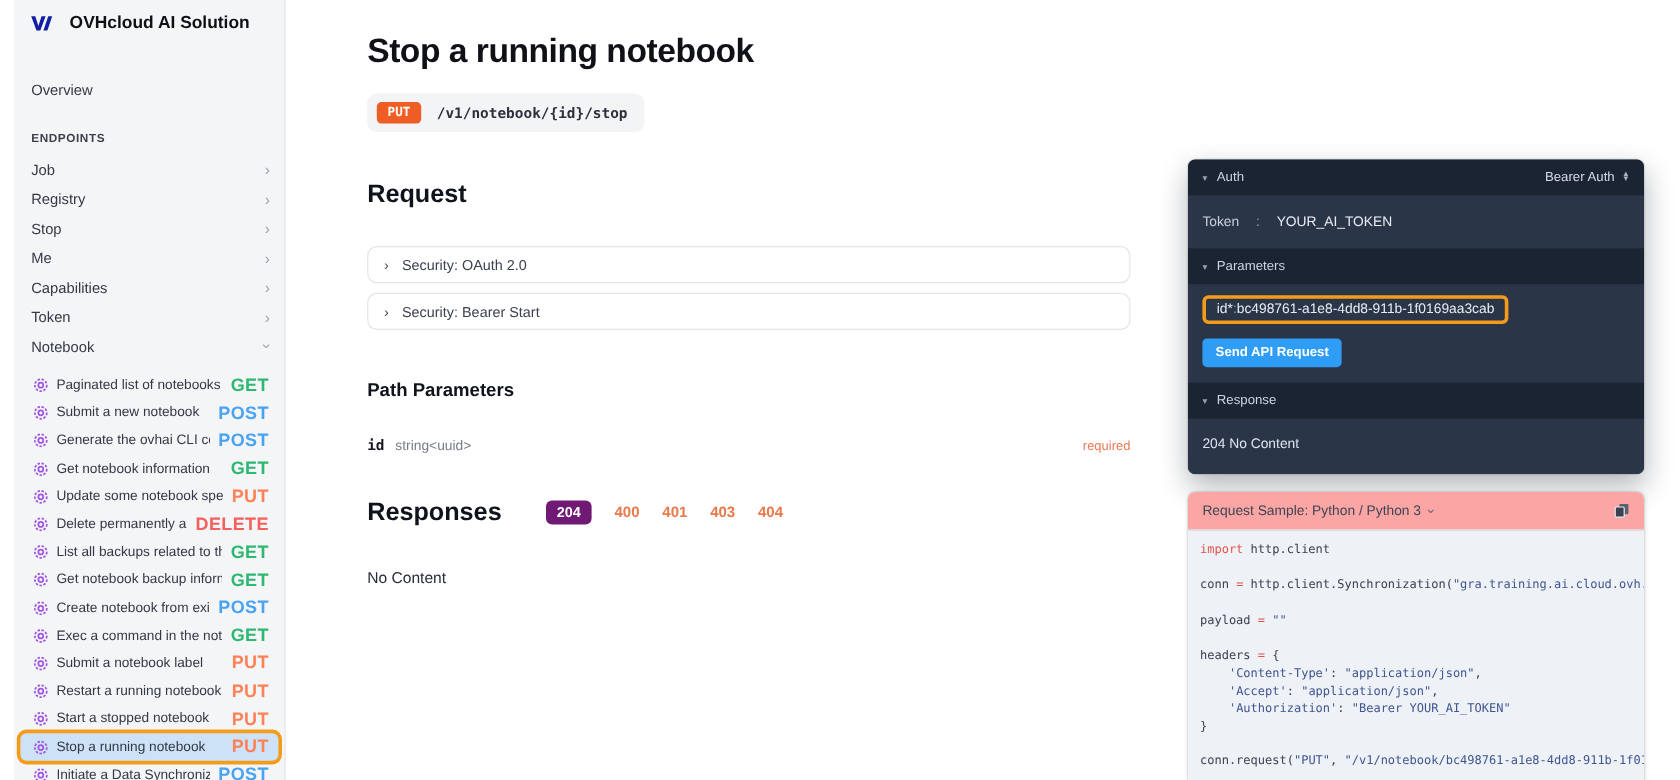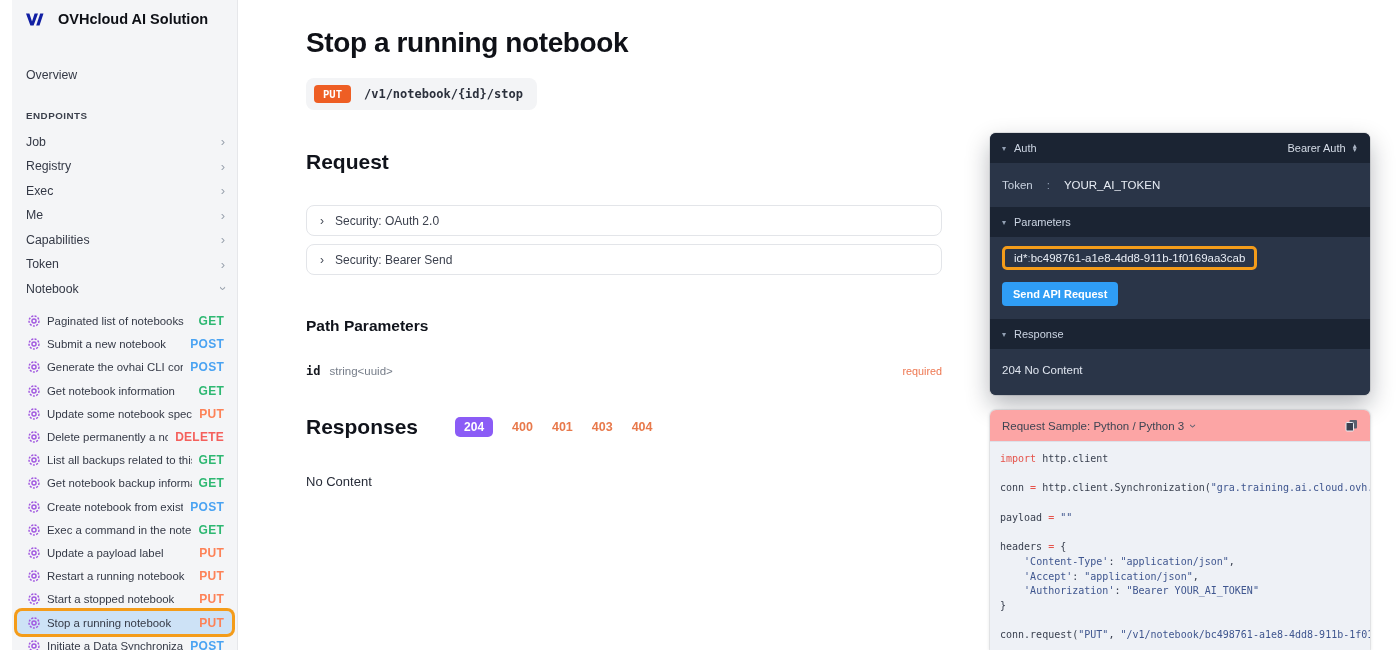--- a/index.html
+++ b/index.html
@@ -16,21 +16,21 @@
   .side-item.overview { margin-top: 26px; }
   .side-section-label { margin: 22px 0 9px 14px; font-size: 9.8px; font-weight: 700;
     letter-spacing: .05em; color: #3b404c; }
   .chev { color: #9aa3ae; font-size: 13px; line-height: 1; font-weight: 400; }
   .chev.down { display: inline-block; transform: rotate(90deg); }
   .ep-list { margin-top: 9px; }
   .ep-row { display: flex; align-items: center; gap: 7px; height: 22.2px; margin: 1px 5px;
     padding: 0 8px 0 11px; border-radius: 5px; cursor: pointer; }
   .ep-row .ep-label { font-size: 11.4px; color: #343946; white-space: nowrap; overflow: hidden; flex: 1; }
   .ep-icon { display: inline-flex; flex: 0 0 auto; }
-  .ep-method { font-size: 12px; font-weight: 700; letter-spacing: .02em; }
+  .ep-method { font-size: 15px; font-weight: 700; letter-spacing: .02em; }
   .m-get { color: #2eb872; } .m-post { color: #4aa3f2; }
   .m-put { color: #fd8257; } .m-delete { color: #f4605c; }
   .ep-row.active { background: #cde2f6; }
   .ep-row.hl { box-shadow: 0 0 0 3px #f49c1a; }
 
   
   .main { position: absolute; left: 306px; top: 0; width: 636px; }
   h1.page-title { margin-top: 27px; font-size: 28px; font-weight: 700; letter-spacing: -0.4px; color: #0f1117; }
   .endpoint-pill { display: inline-flex; align-items: center; gap: 13px; margin-top: 19px;
     background: #f3f4f6; border-radius: 8px; padding: 7px 14px 7px 8px; }
@@ -45,21 +45,21 @@
   .sec-row .chev { color: #454b57; font-size: 12px; }
   h3.sub { margin-top: 42px; font-size: 15.5px; font-weight: 700; color: #10131b; }
   .param-row { display: flex; align-items: baseline; gap: 9px; margin-top: 29px; }
   .param-name { font-family: "DejaVu Sans Mono", monospace; font-size: 12px; font-weight: 700; color: #15181f; }
   .param-type { font-size: 11.5px; color: #767d89; }
   .param-required { margin-left: auto; font-size: 10.8px; color: #ee7852; }
   .param-desc { margin-top: 9px; font-size: 11.5px; color: #3d4350; }
   .responses-head { display: flex; align-items: center; gap: 37px; margin-top: 37px; }
   .status-pills { display: flex; align-items: center; gap: 19px; }
   .st-pill { font-size: 12.5px; font-weight: 700; color: #e8794b; cursor: pointer; }
-  .st-pill.sel { background: #8b5cf6; color: #fff; border-radius: 5px; padding: 3px 9px; font-size: 12px; }
+  .st-pill.sel { background: #701a75; color: #fff; border-radius: 5px; padding: 3px 9px; font-size: 12px; }
   .no-content { margin-top: 35px; font-size: 13px; color: #272c38; }
 
   
   .right-col { position: absolute; left: 990px; top: 0; width: 380px; height: 650px; }
   .client-card { position: absolute; top: 133px; left: 0; width: 380px; border-radius: 6px;
     overflow: hidden; box-shadow: 0 10px 24px rgba(10,16,30,.30), 0 0 0 1px rgba(10,16,30,.10);
     background: #2a3548; }
   .dk-header { display: flex; align-items: center; height: 30px; padding: 0 12px;
     background: #1b2433; color: #ccd5e3; font-size: 11px; cursor: pointer; }
   .dk-header .tri { font-size: 8px; color: #93a0b4; margin-right: 8px; }
@@ -107,21 +107,21 @@
   <nav id="side-groups">
       <div class="side-item">
         <span>Job</span>
         <span class="chev">›</span>
       </div>
       <div class="side-item">
         <span>Registry</span>
         <span class="chev">›</span>
       </div>
       <div class="side-item">
-        <span>Exec</span>
+        <span>Stop</span>
         <span class="chev">›</span>
       </div>
       <div class="side-item">
         <span>Me</span>
         <span class="chev">›</span>
       </div>
       <div class="side-item">
         <span>Capabilities</span>
         <span class="chev">›</span>
       </div>
@@ -237,21 +237,21 @@
         <span class="ep-label">Exec a command in the notebook</span>
         <span class="ep-method m-get">GET</span>
       </div>
       <div class="ep-row">
         <span class="ep-icon">
           <svg width="12" height="12" viewBox="0 0 14 14">
             <circle cx="7" cy="7" r="5.8" fill="none" stroke="#a158e0" stroke-width="1.7" stroke-dasharray="2.4 1.5"></circle>
             <circle cx="7" cy="7" r="2.4" fill="none" stroke="#a158e0" stroke-width="1.7"></circle>
           </svg>
         </span>
-        <span class="ep-label">Update a payload label</span>
+        <span class="ep-label">Submit a notebook label</span>
         <span class="ep-method m-put">PUT</span>
       </div>
       <div class="ep-row">
         <span class="ep-icon">
           <svg width="12" height="12" viewBox="0 0 14 14">
             <circle cx="7" cy="7" r="5.8" fill="none" stroke="#a158e0" stroke-width="1.7" stroke-dasharray="2.4 1.5"></circle>
             <circle cx="7" cy="7" r="2.4" fill="none" stroke="#a158e0" stroke-width="1.7"></circle>
           </svg>
         </span>
         <span class="ep-label">Restart a running notebook</span>
@@ -300,21 +300,21 @@
 
   <h2 class="sect request-head">Request</h2>
 
   <div class="sec-rows">
     <div class="sec-row">
       <span class="chev">›</span>
       <span>Security: OAuth 2.0</span>
     </div>
     <div class="sec-row">
       <span class="chev">›</span>
-      <span>Security: Bearer Send</span>
+      <span>Security: Bearer Start</span>
     </div>
   </div>
 
   <h3 class="sub">Path Parameters</h3>
 
   <div class="param-row">
     <code class="param-name">id</code>
     <span class="param-type">string&lt;uuid&gt;</span>
     <span class="param-required">required</span>
   </div>

